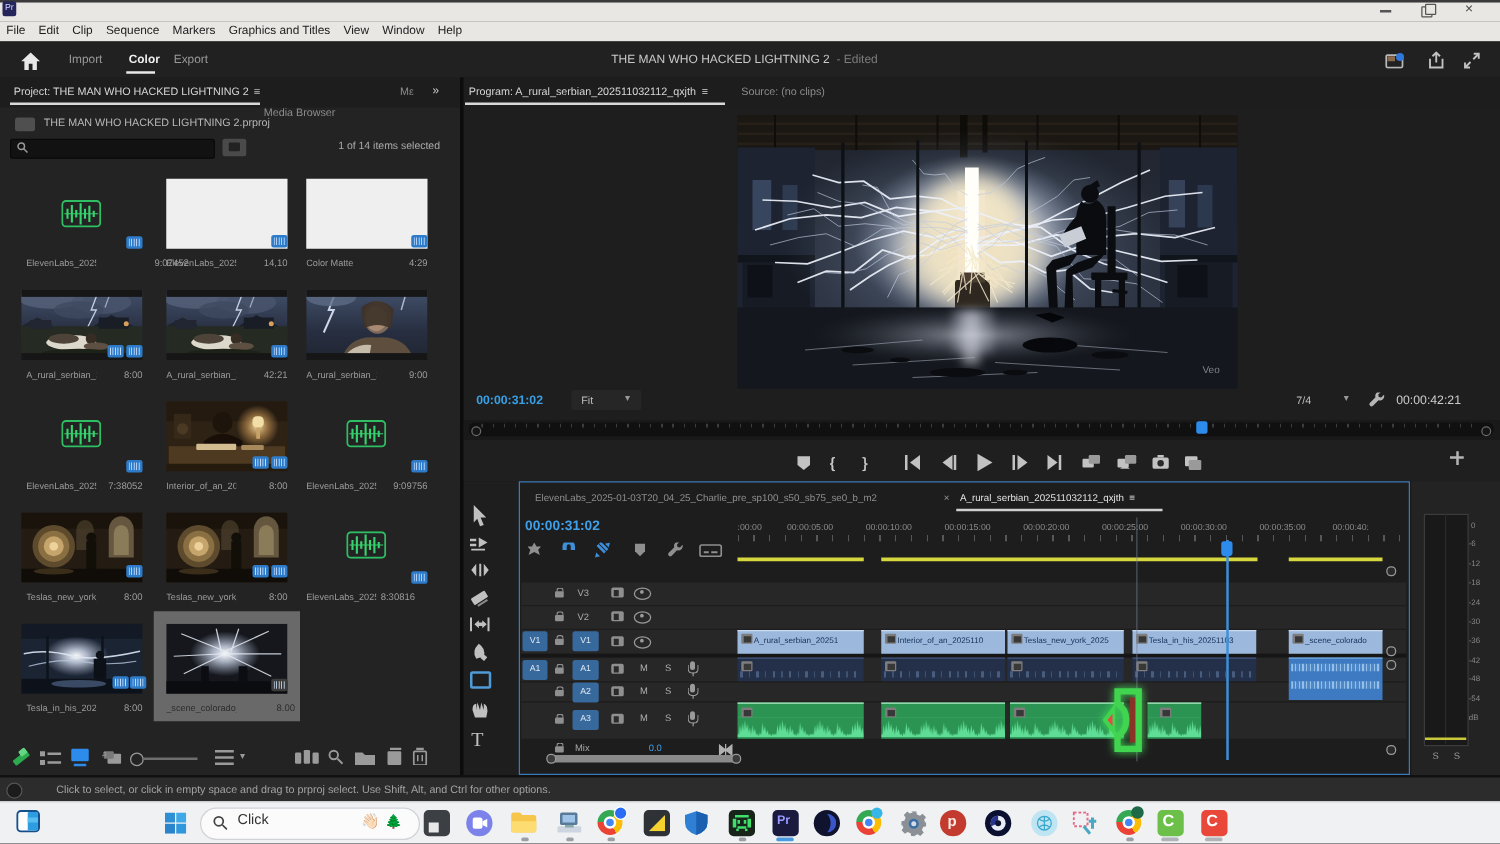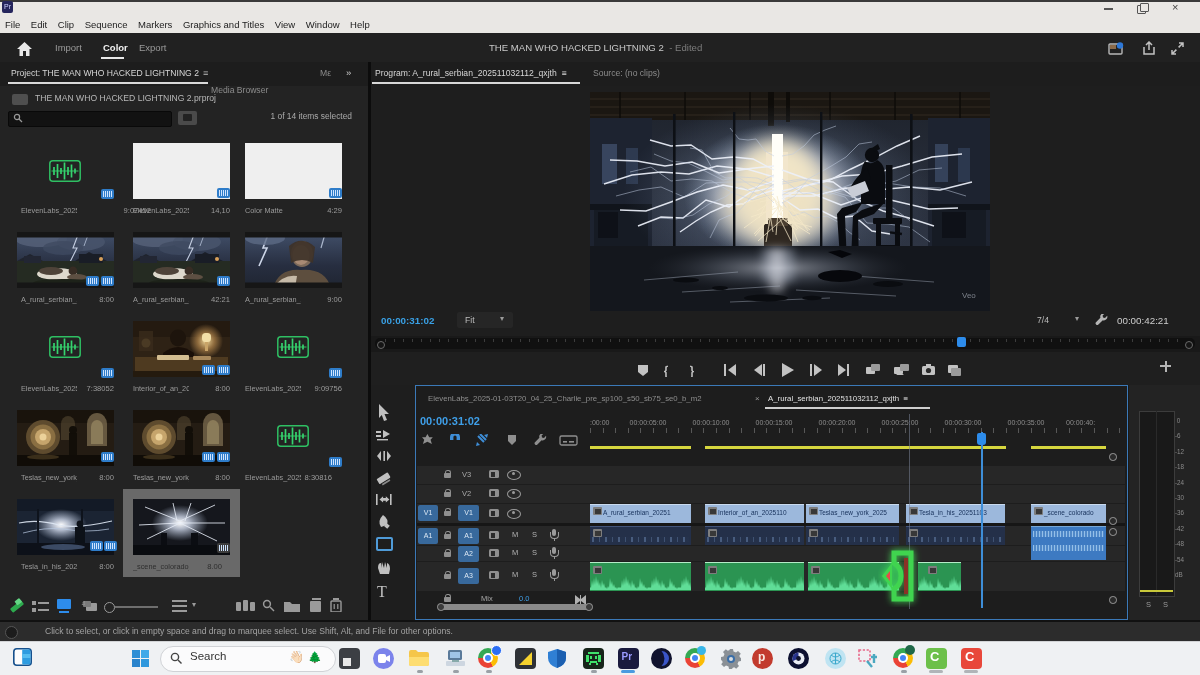--- a/index.html
+++ b/index.html
@@ -312,21 +312,21 @@
     <div class="badge" style="left:90px;top:541px;"></div>
       <div class="badge" style="left:104px;top:541px;"></div>
     <div class="abs" style="left:123px;top:489px;width:117px;height:88px;background:#696969;"></div>
     <svg class="abs" style="left:133px;top:499px;" width="97" height="56">
         <use href="#colorado"></use>
       </svg>
     <div class="badge" style="left:217px;top:543px;background:#3c3c3c;"></div>
     <div class="cap" style="left:21px;top:562px;">Tesla_in_his_2025110..</div>
       <div class="capr" style="left:74px;top:562px;">8:00</div>
     <div class="cap" style="left:133px;top:562px;color:#2e2e2e;">_scene_colorado_2025..</div>
-      <div class="capr" style="left:182px;top:562px;color:#2e2e2e;">8.00</div>
+      <div class="capr" style="left:196px;top:562px;color:#2e2e2e;">8.00</div>
   </div>
 
   <div id="ptoolbar">
     <svg class="abs" style="left:8px;top:598px;" width="18" height="17" viewBox="0 0 18 17">
       <rect x="2" y="6" width="14" height="5" rx="1" transform="rotate(-38 9 8.5)" fill="#2daa4e"></rect>
       <rect x="10" y="3" width="6" height="5" rx="1" transform="rotate(-38 9 8.5)" fill="#63d784"></rect>
     </svg>
     <svg class="abs" style="left:32px;top:600px;" width="17" height="13" viewBox="0 0 17 13">
       <rect x="0" y="1" width="4" height="4" fill="#9a9a9a"></rect>
         <rect x="0" y="8" width="4" height="4" fill="#9a9a9a"></rect>
@@ -747,21 +747,21 @@
       <div class="mic" style="left:552px;top:547px;"></div>
 
       <div class="lock" style="top:574px;"></div>
         <div class="tname" style="top:568px;">A3</div>
       <div class="sync" style="top:571px;"></div>
       <div class="ms" style="left:512px;top:570px;">M</div>
         <div class="ms" style="left:532px;top:570px;">S</div>
       <div class="mic" style="left:552px;top:569px;"></div>
 
       <div class="lock" style="top:597px;"></div>
-        <div class="tplain" style="left:460px;top:594px;margin-left:21px;">Mix</div>
+        <div class="tplain" style="left:460px;top:594px;">Mix</div>
       <div class="ms" style="left:519px;top:594px;color:#3f9fe8;">0.0</div>
       <svg class="abs" style="left:575px;top:595px;" width="12" height="10" viewBox="0 0 12 10">
           <path d="M0 0 L5 4 L5 0 L6 0 L6 4 L11 0 V10 L6 6 L6 10 L5 10 L5 6 L0 10 Z" fill="#b0b0b0"></path>
         </svg>
     </div>
 
     <style>
       .rlab{position:absolute;font-size:7px;color:#8c8c8c;transform:translateX(-50%);white-space:nowrap;}
       .ybar{position:absolute;top:446px;height:3px;background:#d6d63e;}
       .vclip{position:absolute;top:504px;height:19px;background:#9cb8dc;border-top:1px solid #c9daee;box-sizing:border-box;}
@@ -890,21 +890,21 @@
       <div class="abs" style="left:1156px;top:411px;width:1px;height:184px;background:#2a2a2a;"></div>
       <div class="abs" style="left:1140px;top:590px;width:33px;height:2px;background:#c8c83a;"></div>
       <div class="abs" style="left:1175px;top:413px;width:22px;height:170px;font-size:6.3px;color:#8a8a8a;line-height:15.4px;text-align:left;">&nbsp;0<br>-6<br>-12<br>-18<br>-24<br>-30<br>-36<br>-42<br>-48<br>-54<br>dB</div>
       <div class="abs txt" style="left:1146px;top:600px;font-size:7.5px;color:#9a9a9a;">S</div>
       <div class="abs txt" style="left:1163px;top:600px;font-size:7.5px;color:#9a9a9a;">S</div>
     </div>
   </div>
 
   <div class="abs" style="left:0;top:620px;width:1200px;height:21px;background:#2c2c2c;border-top:2px solid #111;"></div>
   <div class="abs" style="left:5px;top:626px;width:11px;height:11px;border-radius:50%;background:#1c1c1c;border:1px solid #555;"></div>
-  <div class="abs txt" style="left:45px;top:626px;font-size:8.6px;color:#a2a2a2;">Click to select, or click in empty space and drag to marquee select. Use Shift, Alt, and File for other options.</div>
+  <div class="abs txt" style="left:45px;top:626px;font-size:8.6px;color:#a2a2a2;">Click to select, or click in empty space and drag to prproj select. Use Shift, Alt, and Ctrl for other options.</div>
 
   <div id="taskbar">
     <div class="abs" style="left:0;top:641px;width:1200px;height:34px;background:#eff1f3;border-top:1px solid #d2d4d6;"></div>
 
     <svg class="abs" style="left:13px;top:648px;" width="19" height="18" viewBox="0 0 19 18">
       <rect x="0.8" y="0.8" width="17.4" height="16.4" rx="3" fill="#fdfdfd" stroke="#16508c" stroke-width="1.6"></rect>
       <rect x="9.2" y="1.6" width="8.2" height="14.8" rx="1" fill="#2d9ce0"></rect>
       <rect x="9.2" y="6" width="8.2" height="4" fill="#55bdf0"></rect>
     </svg>
 
@@ -913,21 +913,21 @@
         <rect x="9" y="0" width="8" height="8" fill="#3fa9e8"></rect>
       <rect x="0" y="9" width="8" height="8" fill="#2a84cc"></rect>
         <rect x="9" y="9" width="8" height="8" fill="#2f98dd"></rect>
     </svg>
 
     <div class="abs" style="left:160px;top:646px;width:174px;height:24px;background:#fbfbfc;border:1px solid #d0d2d6;border-radius:13px;"></div>
     <svg class="abs" style="left:170px;top:652px;" width="12" height="12" viewBox="0 0 12 12">
         <circle cx="5" cy="5" r="3.6" fill="none" stroke="#444" stroke-width="1.4"></circle>
         <path d="M8 8 L11.5 11.5" stroke="#444" stroke-width="1.4"></path>
       </svg>
-    <div class="abs txt" style="left:190px;top:650px;font-size:11.5px;color:#333;">Search</div>
+    <div class="abs txt" style="left:190px;top:650px;font-size:11.5px;color:#333;">Click</div>
     <div class="abs txt" style="left:289px;top:650px;font-size:12px;">👋🏻</div>
     <div class="abs txt" style="left:308px;top:651px;font-size:11px;">🌲</div>
     <style>.tic{position:absolute;top:648px;width:21px;height:21px;border-radius:4px;}
       .chrome{position:absolute;top:648px;width:20px;height:20px;border-radius:50%;
         background:conic-gradient(from 150deg,#ea4335 0 120deg,#4285f4 0 121deg,#34a853 121deg 240deg,#fbbc05 240deg 360deg);}
       .chrome:before{content:"";position:absolute;left:5px;top:5px;width:10px;height:10px;border-radius:50%;background:#fff;}
       .chrome:after{content:"";position:absolute;left:6.8px;top:6.8px;width:6.4px;height:6.4px;border-radius:50%;background:#4285f4;}
       .dot{position:absolute;top:670px;width:6px;height:3px;border-radius:2px;background:#9aa0a6;}
       .bar{position:absolute;top:670px;width:14px;height:3px;border-radius:2px;background:#b0b4b8;}
     </style>

